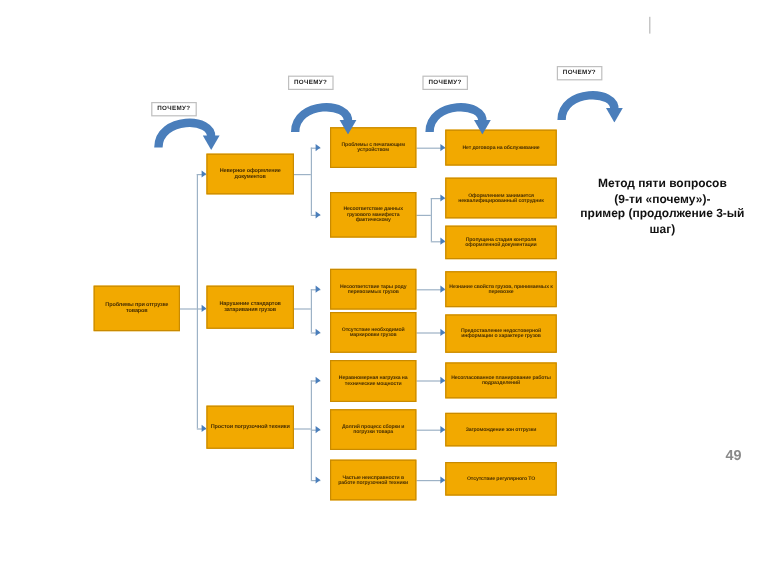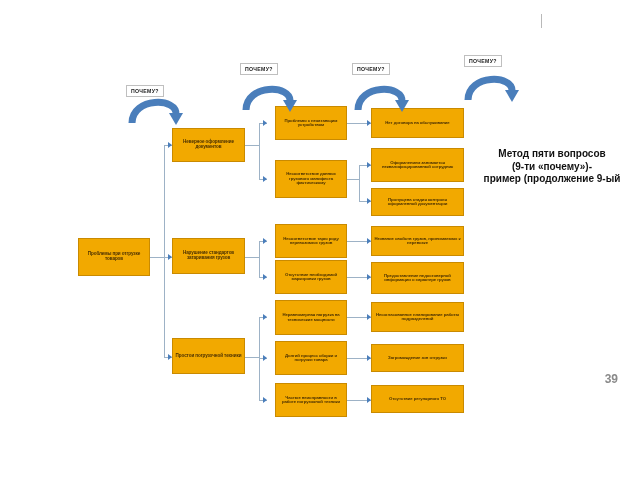--- a/index.html
+++ b/index.html
@@ -224,18 +224,19 @@
   <div class="why-label" style="left:352px;top:63px;">
     <span>ПОЧЕМУ?</span>
   </div>
   <div class="why-label" style="left:464px;top:55px;">
     <span>ПОЧЕМУ?</span>
   </div>
 
   <div id="title" style="left:472px;top:148px;width:160px;">
     <span class="tline">Метод пяти вопросов</span>
     <span class="tline">(9-ти «почему»)-</span>
-    <span class="tline">пример (продолжение 9-ый</span>
-  </div>
-
-  <div id="slidenum">39</div>
+    <span class="tline">пример (продолжение 3-ый</span>
+    <span class="tline">шаг)</span>
+  </div>
+
+  <div id="slidenum">49</div>
 
 </div>
 
 </body></html>

